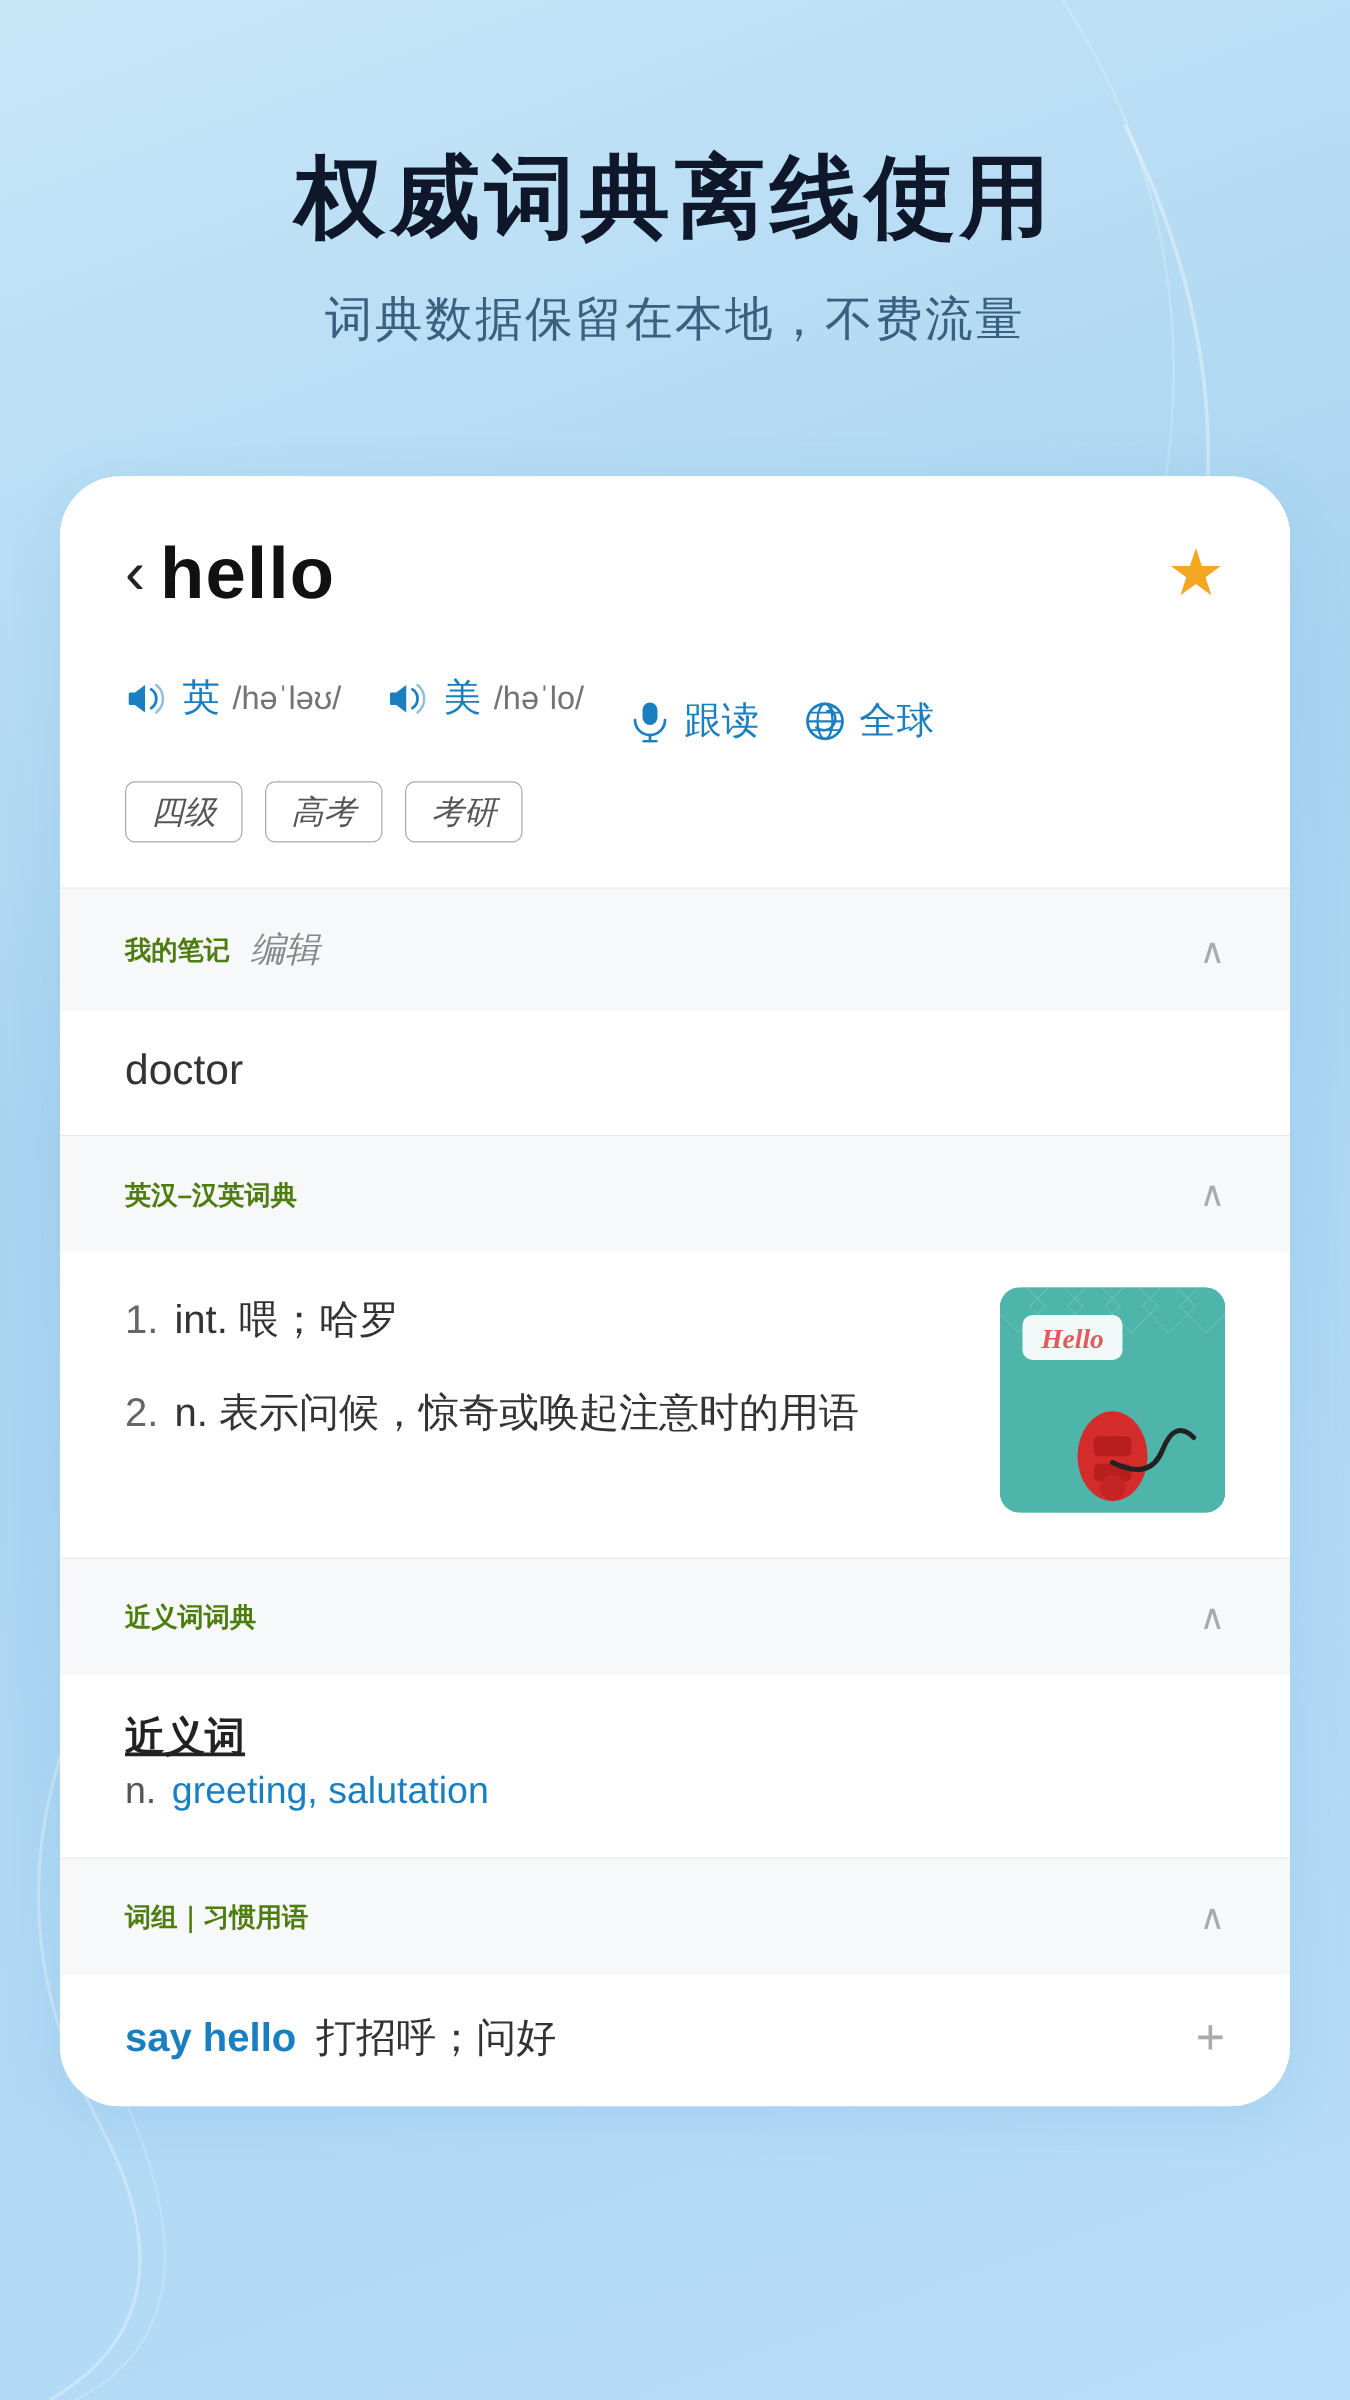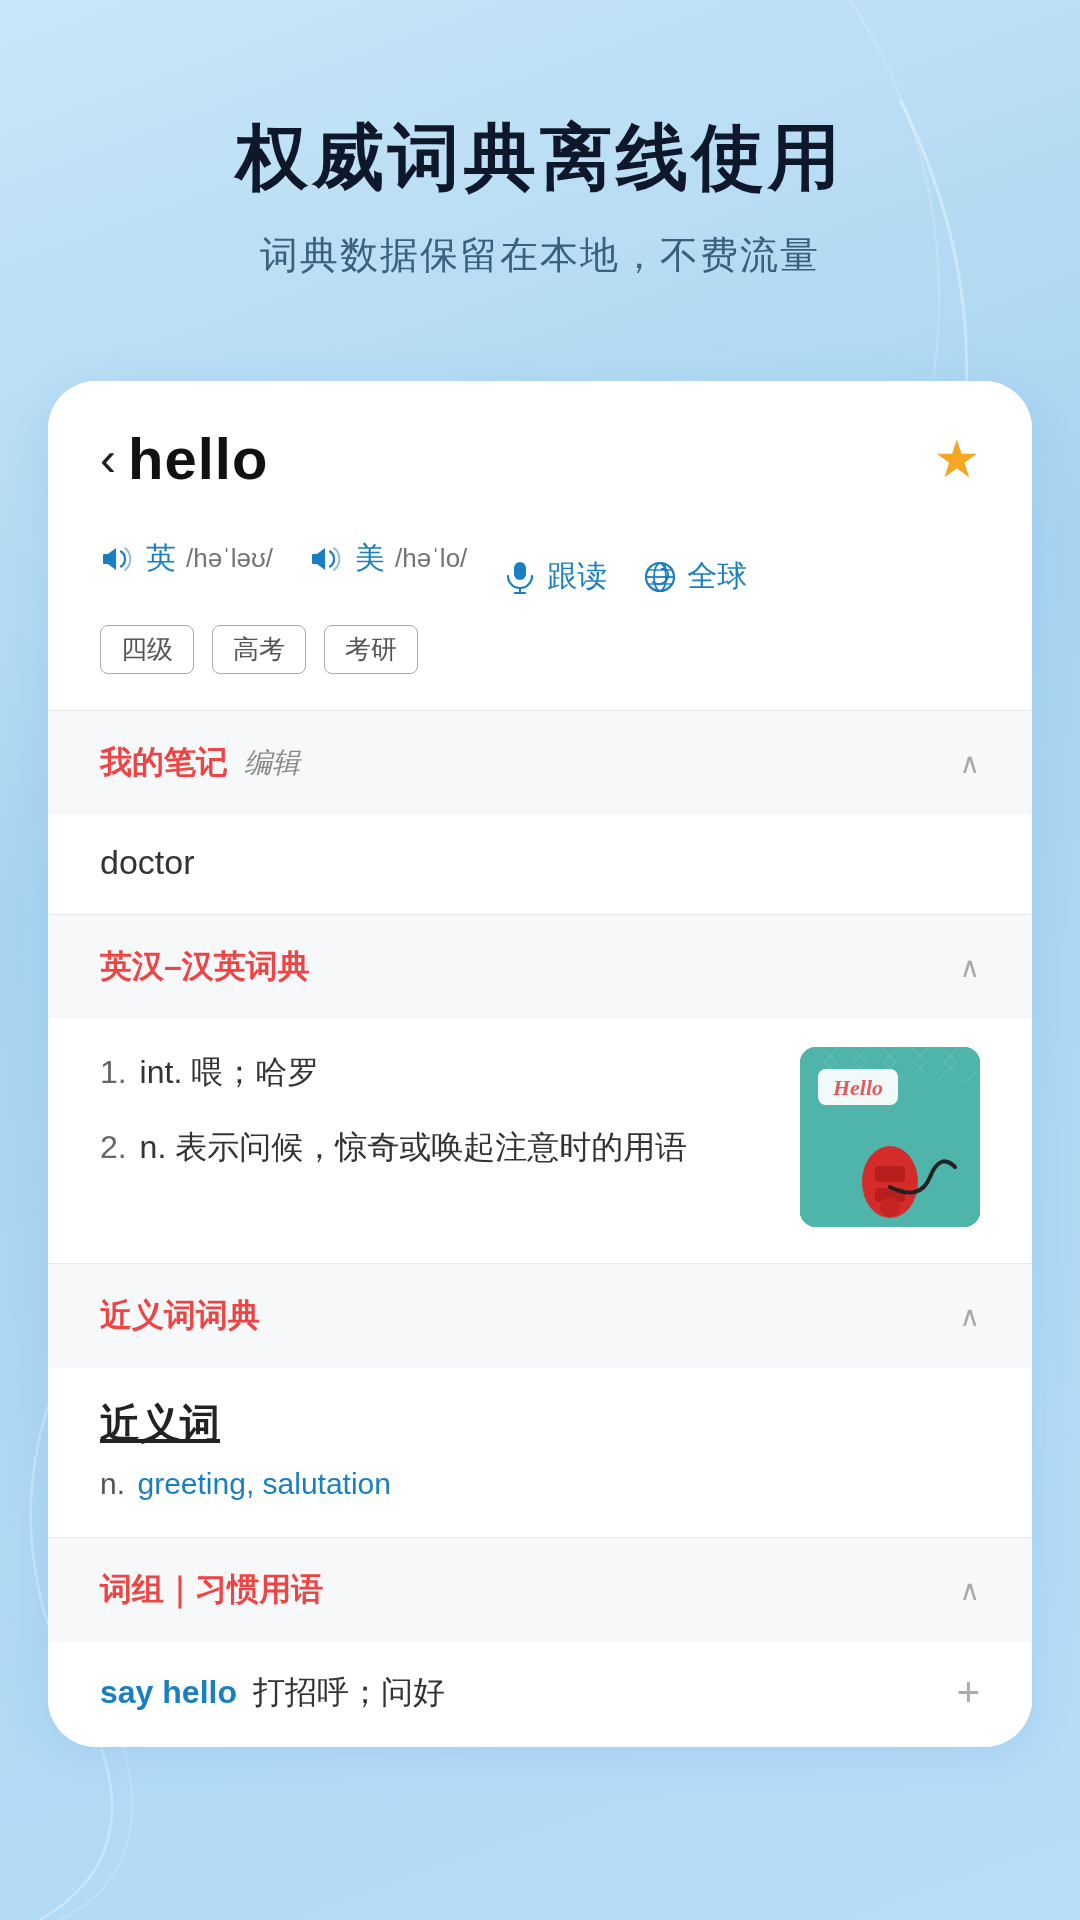--- a/index.html
+++ b/index.html
@@ -145,40 +145,41 @@
       display: flex;
       gap: 18px;
     }
 
     .tag {
       border: 1.5px solid #aaa;
       border-radius: 8px;
       padding: 6px 20px;
       font-size: 26px;
       color: #555;
+      font-style: italic;
     }
 
     
     .section-divider {
       height: 1px;
       background: #e8e8e8;
     }
 
     .section-header {
       display: flex;
       align-items: center;
       justify-content: space-between;
       padding: 30px 52px;
       background: #f7f8fa;
     }
 
     .section-title {
-      font-size: 32px;
+      font-size: 21px;
       font-weight: 600;
-      color: #ef4444;
+      color: #4d7c0f;
     }
 
     .section-edit {
       font-size: 28px;
       color: #888;
       font-style: italic;
     }
 
     .chevron-up {
       font-size: 28px;
@@ -245,24 +246,24 @@
       position: relative;
     }
 
     
     .synonyms-content {
       padding: 28px 52px 36px;
       background: #fff;
     }
 
     .syn-category {
-      font-size: 40px;
+      font-size: 32px;
       font-weight: 600;
       color: #222;
-      margin-bottom: 16px;
+      margin-bottom: 4px;
       text-decoration: underline;
       text-decoration-color: #222;
     }
 
     .syn-pos {
       font-size: 30px;
       color: #555;
       margin-right: 8px;
     }
 

